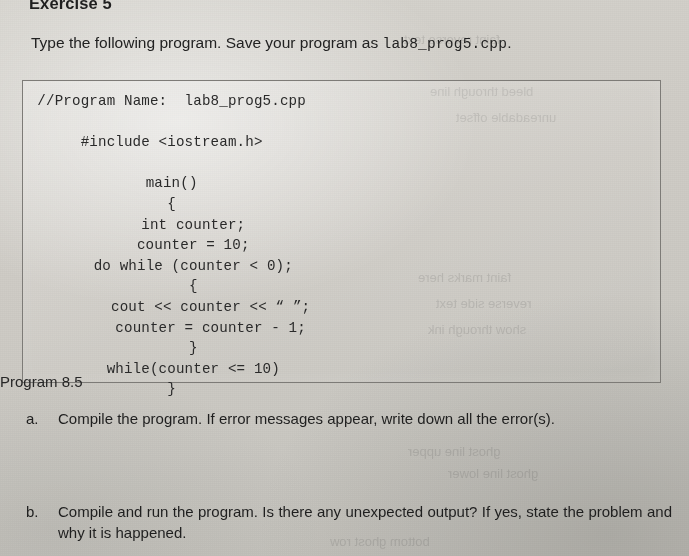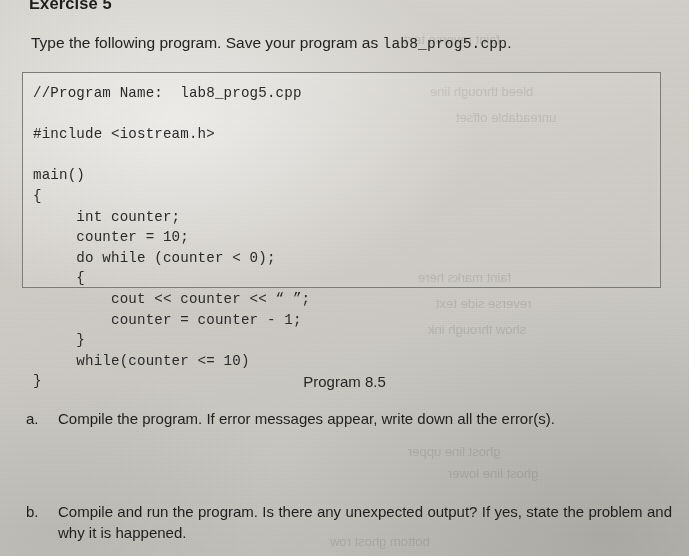--- a/index.html
+++ b/index.html
@@ -64,48 +64,49 @@
   #instruction-line .mono {
     font-family: "Liberation Mono", "DejaVu Sans Mono", monospace;
     font-size: 14.5px;
     letter-spacing: 0.2px;
   }
 
   
   #code-box {
     position: absolute;
     left: 22px;
-    top: 72px;
+    top: 80px;
     width: 639px;
-    height: 216px;
+    height: 303px;
     border: 1px solid #7d7b77;
     box-sizing: border-box;
     background: linear-gradient(160deg, rgba(255,255,255,0.22) 0%, rgba(255,255,255,0.06) 55%, rgba(255,255,255,0.0) 100%);
     box-shadow: inset 0 0 18px rgba(255,255,255,0.10);
+    text-align: center;
   }
   #code-listing {
     position: absolute;
     left: 10px;
     top: 10px;
     margin: 0;
     font-family: "Liberation Mono", "DejaVu Sans Mono", monospace;
     font-size: 14.2px;
     line-height: 20.6px;
     color: #2a2a2a;
     letter-spacing: 0.15px;
     white-space: pre;
   }
 
   
   #program-caption {
     position: absolute;
     left: 0;
     top: 373px;
     width: 689px;
-    text-align: center;
+    text-align: left;
     font-size: 15px;
     color: #262626;
   }
 
   
   .item {
     position: absolute;
     font-size: 15px;
     line-height: 21px;
     color: #1f1f1f;

